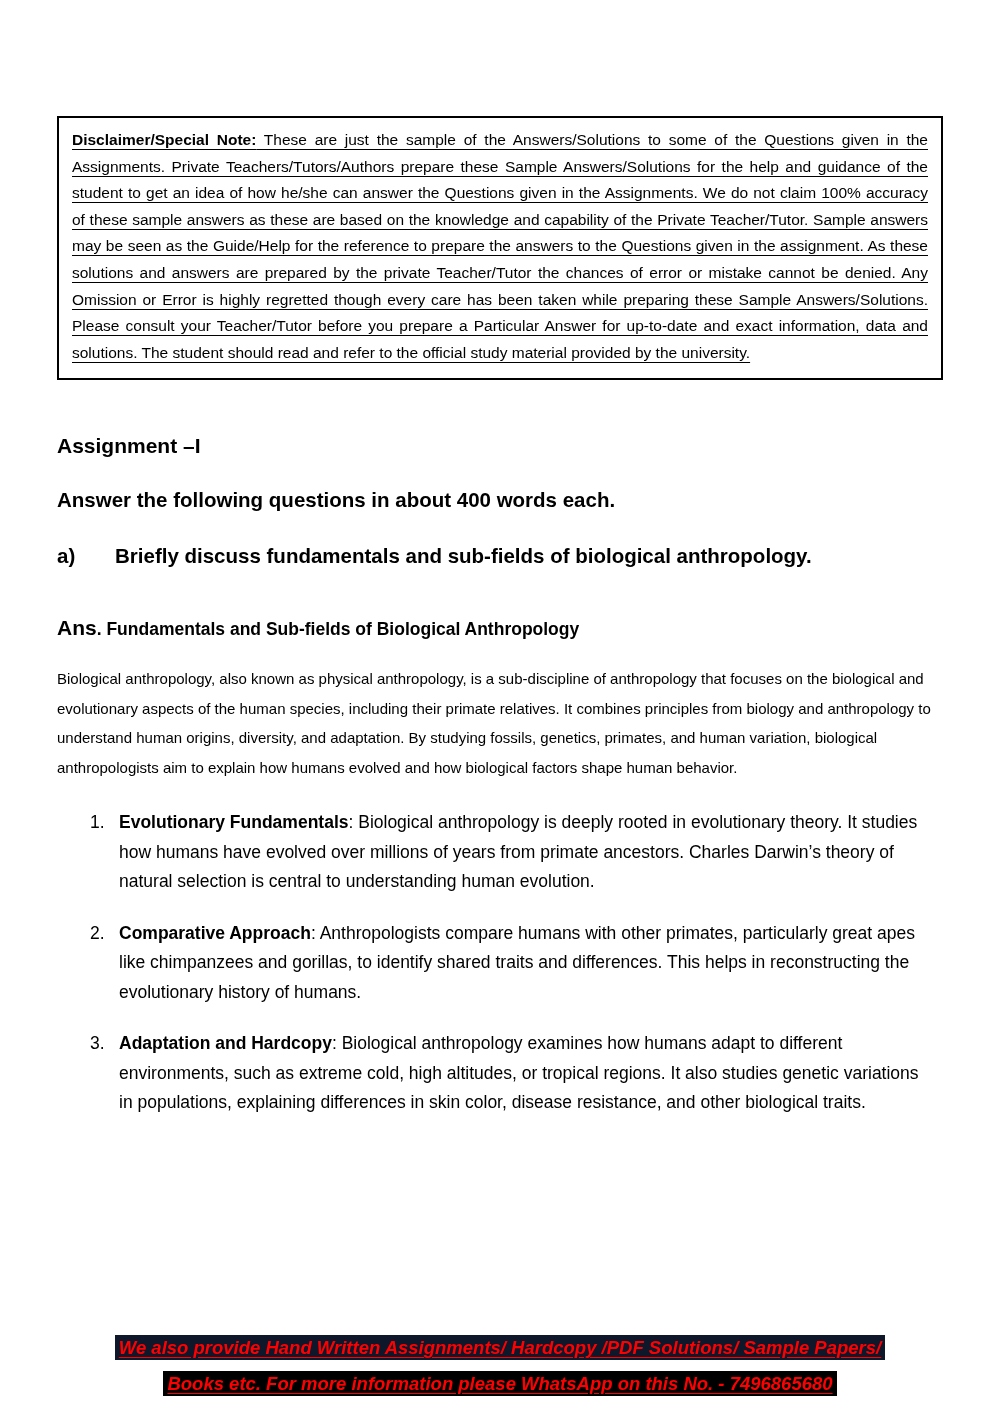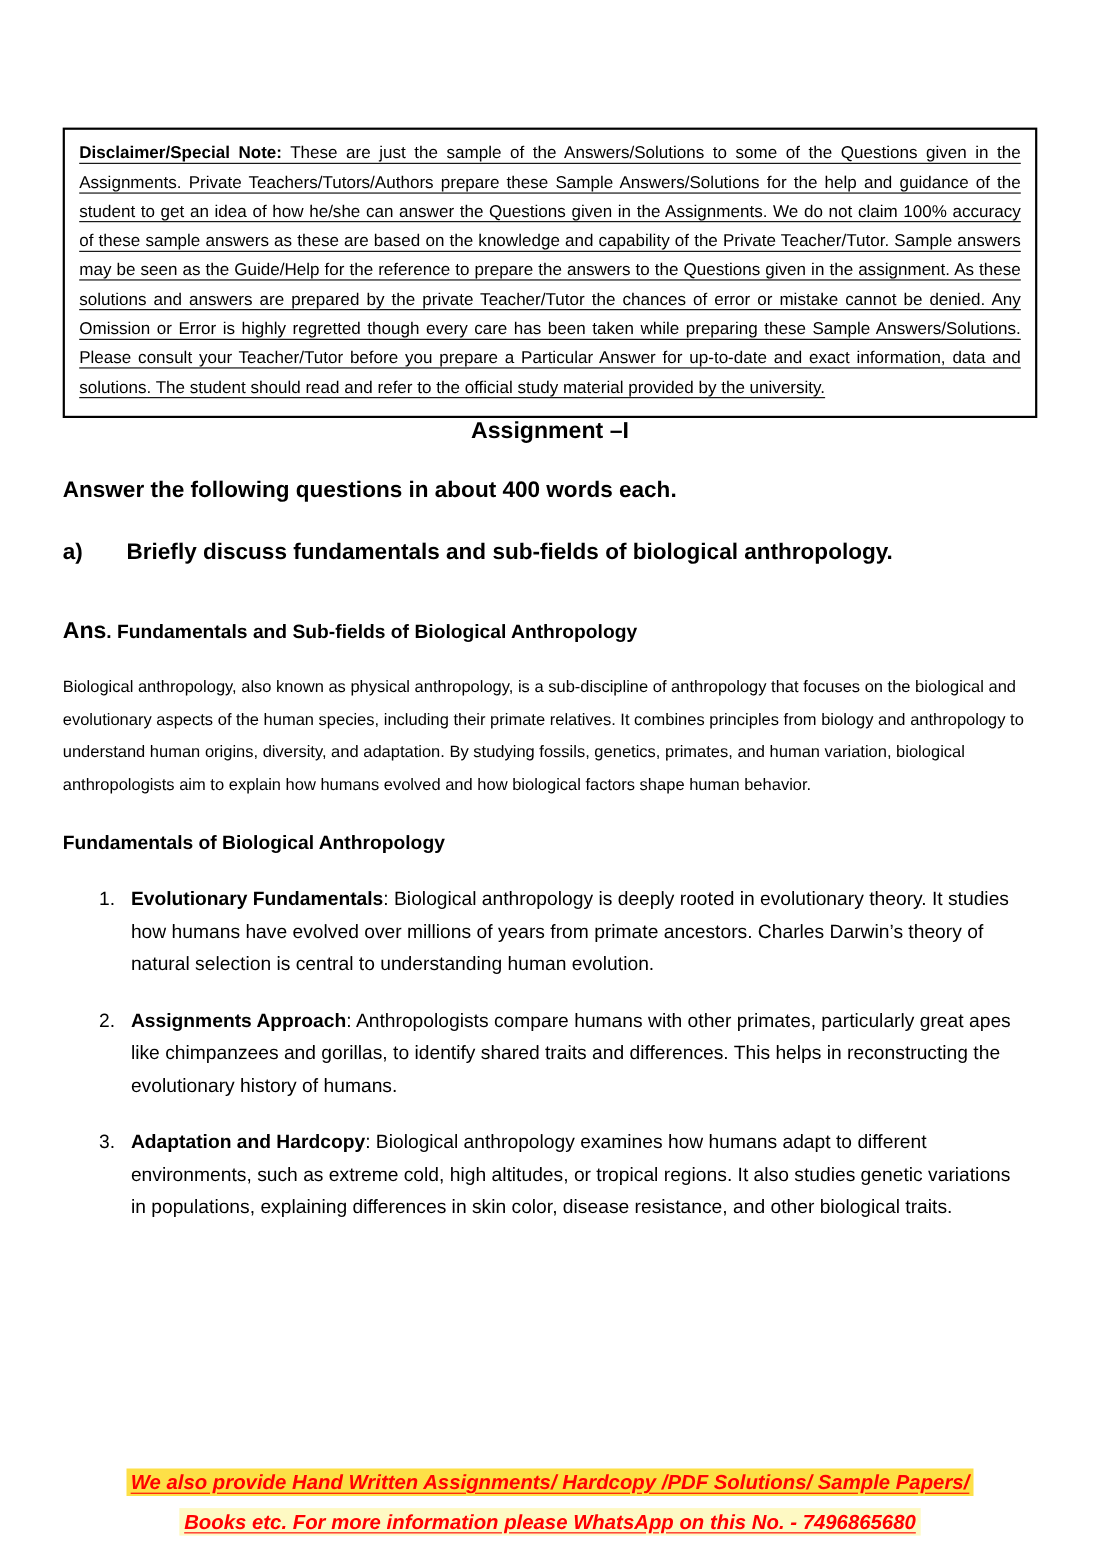--- a/index.html
+++ b/index.html
@@ -21,21 +21,21 @@
   }
   .disclaimer-text {
     font-size: 15.5px;
     line-height: 26.6px;
     text-align: justify;
     text-decoration: underline;
     text-underline-offset: 4px;
   }
   .disclaimer-label { font-weight: bold; }
   .assignment-title {
-    text-align: center;
+    margin-top: 54px;
     font-size: 21px;
     font-weight: bold;
   }
   .instruction {
     margin-top: 30px;
     font-size: 20.5px;
     font-weight: bold;
   }
   .question {
     margin-top: 32px;
@@ -111,39 +111,38 @@
 
   <p class="question">
     <span class="q-letter">a)</span>
       <span>Briefly discuss fundamentals and sub-fields of biological anthropology.</span>
   </p>
 
   <p class="ans-heading"><span class="ans-label">Ans</span><span>. Fundamentals and Sub-fields of Biological Anthropology</span></p>
 
   <p class="intro">Biological anthropology, also known as physical anthropology, is a sub-discipline of anthropology that focuses on the biological and evolutionary aspects of the human species, including their primate relatives. It combines principles from biology and anthropology to understand human origins, diversity, and adaptation. By studying fossils, genetics, primates, and human variation, biological anthropologists aim to explain how humans evolved and how biological factors shape human behavior.</p>
 
-  <h3 class="section-heading">Fundamentals of Biological Anthropology</h3>
 
   <div class="answer-list">
 
     <div class="list-item">
       <span class="list-number">1.</span>
       <span class="list-body"><span class="list-term">Evolutionary Fundamentals</span><span>: Biological anthropology is deeply rooted in evolutionary theory. It studies how humans have evolved over millions of years from primate ancestors. Charles Darwin’s theory of natural selection is central to understanding human evolution.</span></span>
     </div>
 
     <div class="list-item">
       <span class="list-number">2.</span>
-      <span class="list-body"><span class="list-term">Assignments Approach</span><span>: Anthropologists compare humans with other primates, particularly great apes like chimpanzees and gorillas, to identify shared traits and differences. This helps in reconstructing the evolutionary history of humans.</span></span>
+      <span class="list-body"><span class="list-term">Comparative Approach</span><span>: Anthropologists compare humans with other primates, particularly great apes like chimpanzees and gorillas, to identify shared traits and differences. This helps in reconstructing the evolutionary history of humans.</span></span>
     </div>
 
     <div class="list-item">
       <span class="list-number">3.</span>
       <span class="list-body"><span class="list-term">Adaptation and Hardcopy</span><span>: Biological anthropology examines how humans adapt to different environments, such as extreme cold, high altitudes, or tropical regions. It also studies genetic variations in populations, explaining differences in skin color, disease resistance, and other biological traits.</span></span>
     </div>
 
   </div>
 
   <div class="footer">
-    <span class="hl" style="background-color: #fde047; color: rgb(255, 0, 0);">We also provide Hand Written Assignments/ Hardcopy /PDF Solutions/ Sample Papers/</span><br>
-    <span class="hl" style="background-color: #fef9c3; color: rgb(255, 0, 0);">Books etc. For more information please WhatsApp on this No. - 7496865680</span>
+    <span class="hl" style="background-color: #0f172a; color: rgb(255, 0, 0);">We also provide Hand Written Assignments/ Hardcopy /PDF Solutions/ Sample Papers/</span><br>
+    <span class="hl" style="background-color: #000000; color: rgb(255, 0, 0);">Books etc. For more information please WhatsApp on this No. - 7496865680</span>
   </div>
 
 </div>
 
 </body></html>

